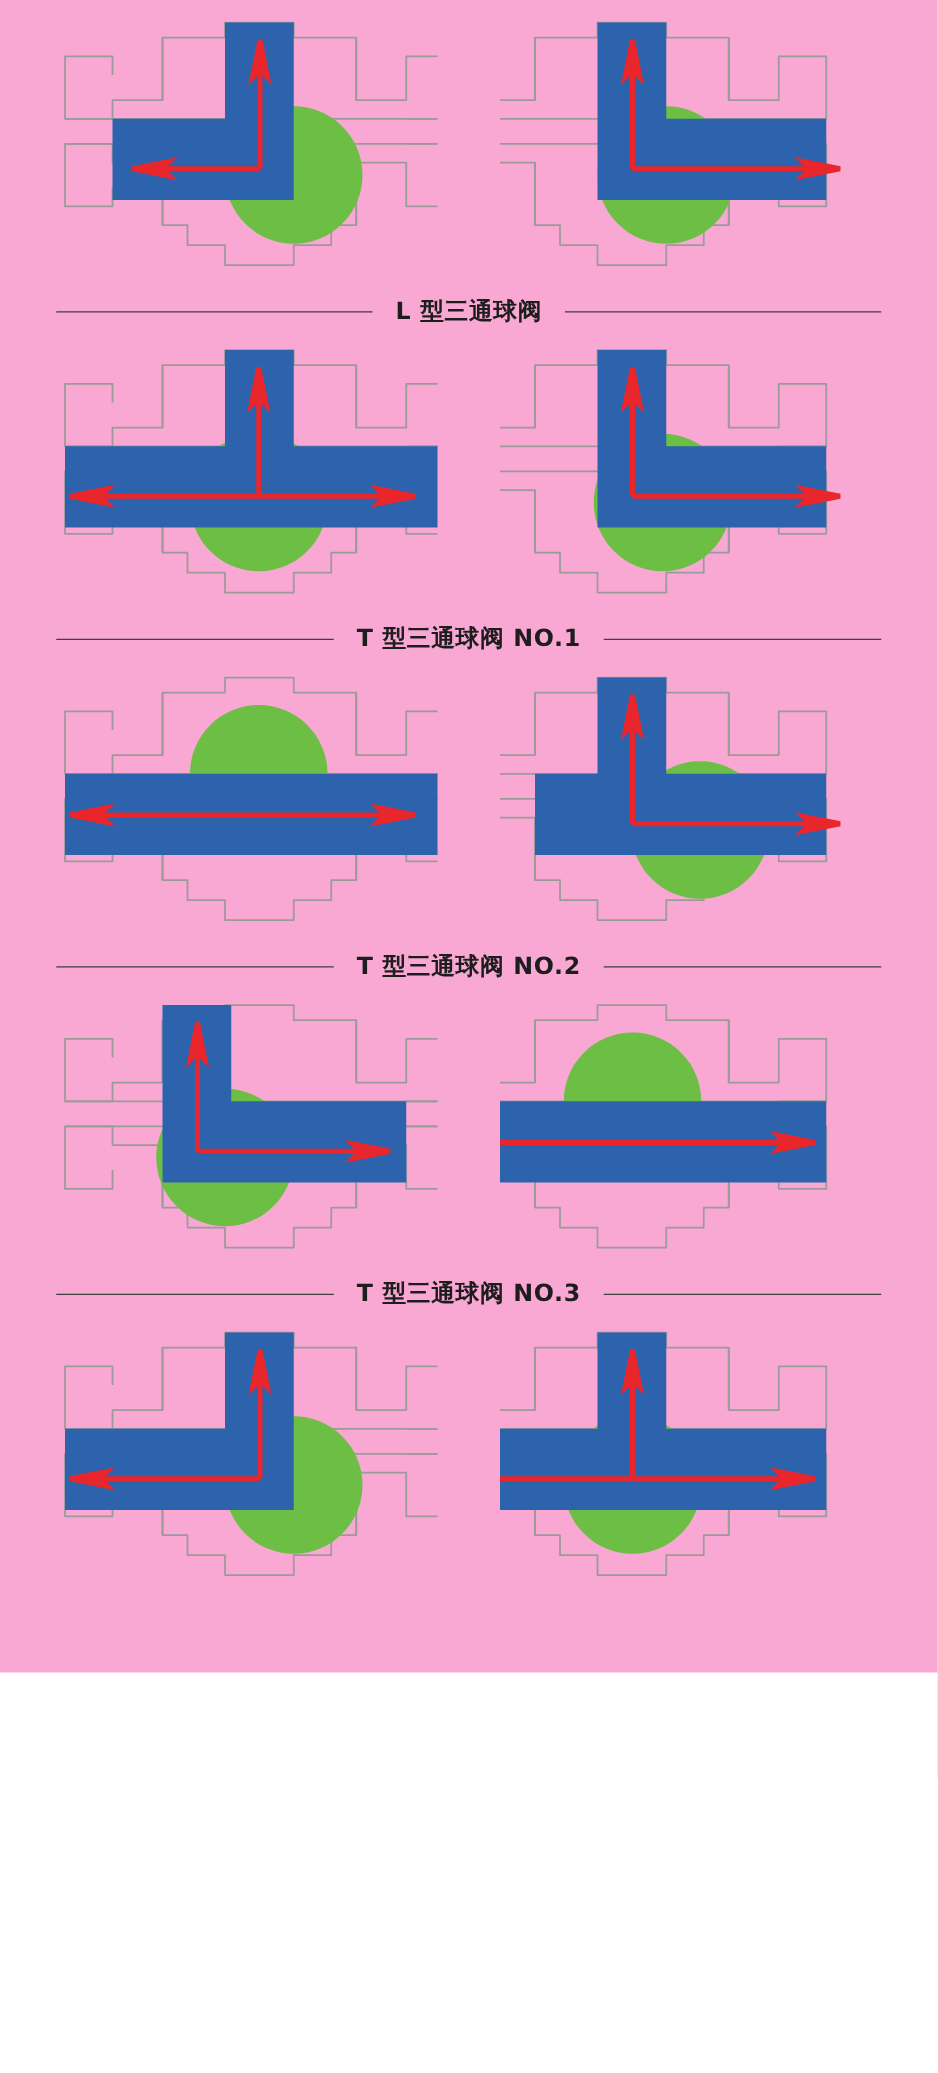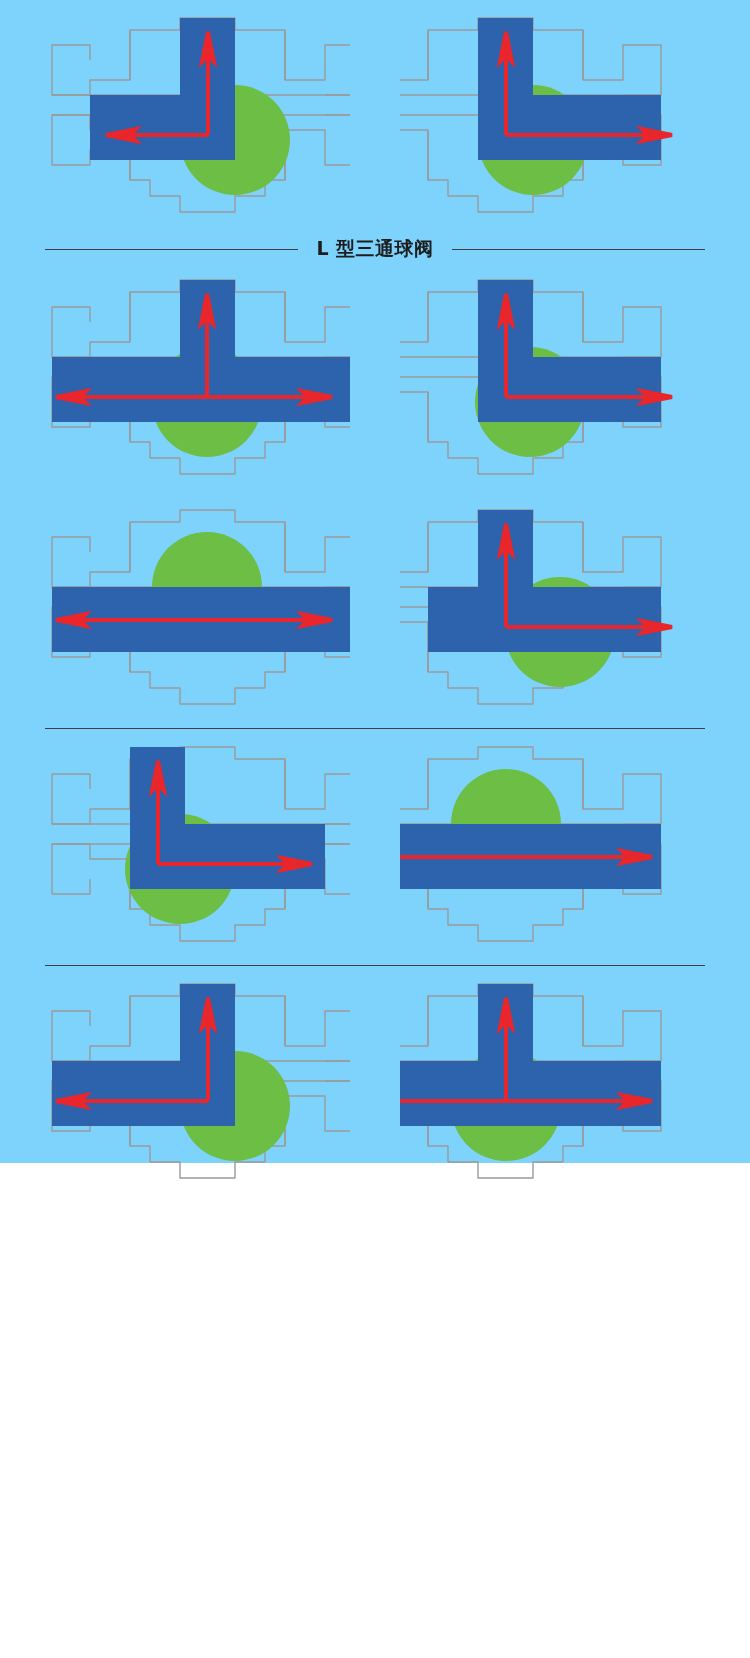--- a/index.html
+++ b/index.html
@@ -9,23 +9,23 @@
   }
   body {
     width: 750px;
     height: 1658px;
     font-family: "Liberation Sans", "DejaVu Sans", sans-serif;
     overflow: hidden;
     position: relative;
   }
   #sheet {
     width: 750px;
-    height: 1163px;
+    height: 1338px;
     position: relative;
-    background: #7dd3fc;
+    background: #f9a8d4;
   }
   .valve-row {
     width: 750px;
     position: relative;
   }
   .pair {
     display: flex;
     flex-direction: row;
     justify-content: space-between;
     align-items: flex-start;
@@ -161,20 +161,25 @@
           <g stroke="#e8262b" stroke-width="4" fill="#e8262b">
             <path d="M106,135 L106,52"></path>
             <path d="M106,32 L112,62 L106,56 L100,62 Z"></path>
             <path d="M106,135 L252,135"></path>
             <path d="M272,135 L242,141 L248,135 L242,129 Z"></path>
           </g>
         </svg>
       </div>
 
     </div>
+    <div class="caption">
+      <span class="rule"></span>
+      <span class="cap-text">T 型三通球阀 NO.1</span>
+      <span class="rule"></span>
+    </div>
   </div>
 
   <div class="valve-row">
     <div class="pair">
 
       <div class="valve-cell">
         <svg viewBox="0 0 320 230" xmlns="http://www.w3.org/2000/svg">
           <g fill="none" stroke="#9a9a9a" stroke-width="1.4" stroke-linejoin="round">
             <path d="M60,60 L60,45 L22,45 L22,95 L60,95 L60,80 L100,80 L100,30 L150,30 L150,18 L205,18 L205,30 L255,30 L255,80 L295,80 L295,45 L332,45 L332,95 L295,95"></path>
             <path d="M60,150 L60,165 L22,165 L22,115 L60,115 L60,130 L100,130 L100,180 L120,180 L120,196 L150,196 L150,212 L205,212 L205,196 L235,196 L235,180 L255,180 L255,130 L295,130 L295,165 L332,165 L332,115 L295,115"></path>
@@ -206,20 +211,21 @@
             <path d="M106,32 L112,62 L106,56 L100,62 Z"></path>
             <path d="M106,135 L252,135"></path>
             <path d="M272,135 L242,141 L248,135 L242,129 Z"></path>
           </g>
         </svg>
       </div>
 
     </div>
     <div class="caption">
       <span class="rule"></span>
+      <span class="cap-text">T 型三通球阀 NO.2</span>
       <span class="rule"></span>
     </div>
   </div>
 
   <div class="valve-row">
     <div class="pair">
 
       <div class="valve-cell">
         <svg viewBox="0 0 320 230" xmlns="http://www.w3.org/2000/svg">
           <g fill="none" stroke="#9a9a9a" stroke-width="1.4" stroke-linejoin="round">
@@ -253,20 +259,21 @@
             <path d="M-22,128 L232,128"></path>
             <path d="M-42,128 L-12,134 L-18,128 L-12,122 Z"></path>
             <path d="M252,128 L222,134 L228,128 L222,122 Z"></path>
           </g>
         </svg>
       </div>
 
     </div>
     <div class="caption">
       <span class="rule"></span>
+      <span class="cap-text">T 型三通球阀 NO.3</span>
       <span class="rule"></span>
     </div>
   </div>
 
   <div class="valve-row">
     <div class="pair">
 
       <div class="valve-cell">
         <svg viewBox="0 0 320 230" xmlns="http://www.w3.org/2000/svg">
           <g fill="none" stroke="#9a9a9a" stroke-width="1.4" stroke-linejoin="round">

